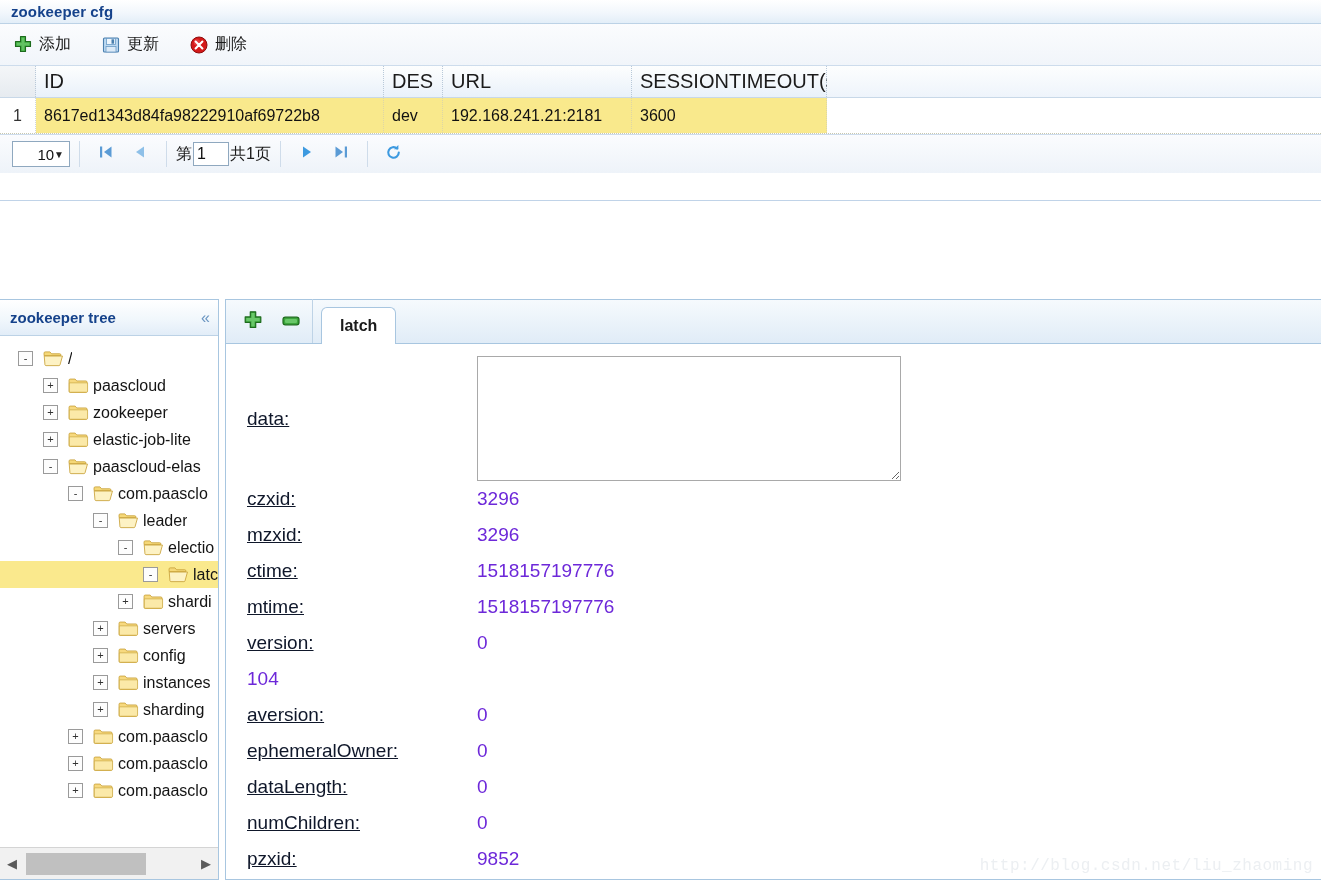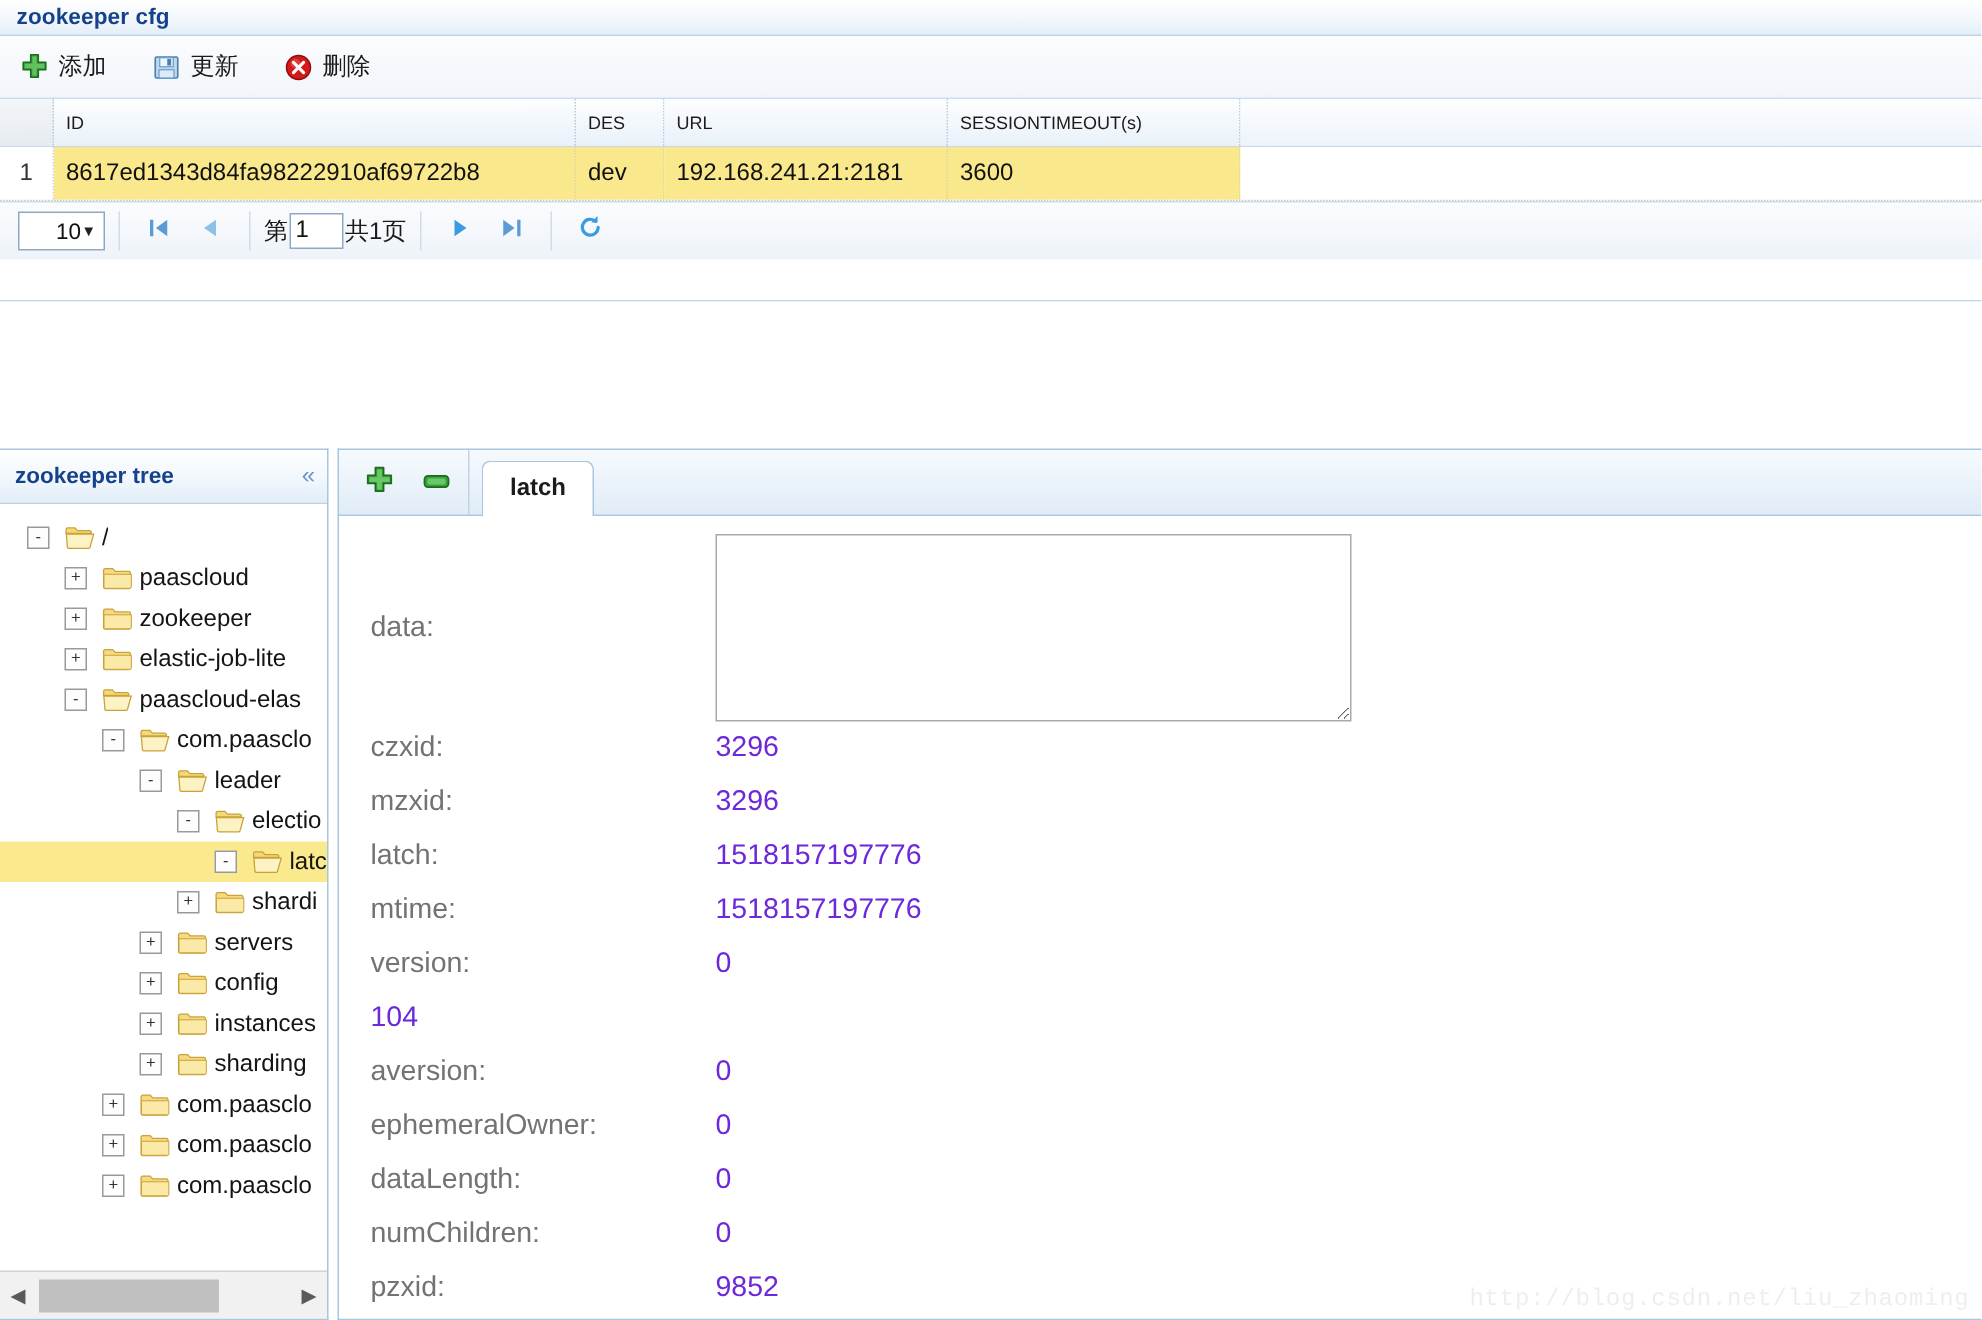--- a/index.html
+++ b/index.html
@@ -44,21 +44,21 @@
 
   
   #cfg-grid { width: 1321px; }
   #cfg-headrow {
     display: flex; height: 32px;
     background: linear-gradient(to bottom, #fbfdff 0%, #eef4fb 100%);
     border-bottom: 1px solid #c8d8e8;
   }
   #cfg-headrow .hc {
     display: flex; align-items: center;
-    font-size: 12px; color: #1b1b1b;
+    font-size: 20px; color: #1b1b1b;
     border-right: 1px dotted #b9c9d9;
     padding-left: 8px;
     background: linear-gradient(to bottom, #fdfefe 0%, #e9f1fa 100%);
   }
   #cfg-headrow .hc.rownum {
     background: linear-gradient(to bottom, #f4f6f8 0%, #e6ebf0 100%);
   }
   #cfg-headrow .hc.filler { border-right: none; background: linear-gradient(to bottom,#fdfefe 0%,#eef4fb 100%); }
 
   #cfg-datarow { display: flex; height: 36px; border-bottom: 1px dotted #c8c8b0; }
@@ -191,21 +191,21 @@
     border-radius: 6px 6px 0 0;
     display: flex; align-items: center; padding: 0 18px;
     font-size: 16px; font-weight: bold; color: #1b1b1b;
     cursor: pointer; position: relative; top: 1px;
   }
 
   #detail-body { position: absolute; left: 0; top: 44px; right: 0; bottom: 0; background: #fff; overflow: hidden; }
   .frow { display: flex; align-items: flex-start; margin-left: 21px; }
   .flabel {
     width: 230px; flex: 0 0 230px;
-    font-size: 19px; color: #737373; line-height: 36px;
+    font-size: 19px; color: #0f172a; line-height: 36px; text-decoration: underline;
   }
   .fvalue { font-size: 19px; color: #6d28d9; line-height: 36px; }
   #data-textarea {
     width: 424px; height: 125px;
     border: 1px solid #a9a9a9; background: #fff;
     resize: both; overflow: auto; font-size: 15px;
     font-family: "Liberation Sans", sans-serif;
     margin-top: 0px;
   }
   #row-data { margin-top: 12px; }
@@ -533,21 +533,21 @@
         </div>
         <div class="frow">
           <div class="flabel">czxid:</div>
           <div class="fvalue">3296</div>
         </div>
         <div class="frow">
           <div class="flabel">mzxid:</div>
           <div class="fvalue">3296</div>
         </div>
         <div class="frow">
-          <div class="flabel">latch:</div>
+          <div class="flabel">ctime:</div>
           <div class="fvalue">1518157197776</div>
         </div>
         <div class="frow">
           <div class="flabel">mtime:</div>
           <div class="fvalue">1518157197776</div>
         </div>
         <div class="frow">
           <div class="flabel">version:</div>
           <div class="fvalue">0</div>
         </div>

